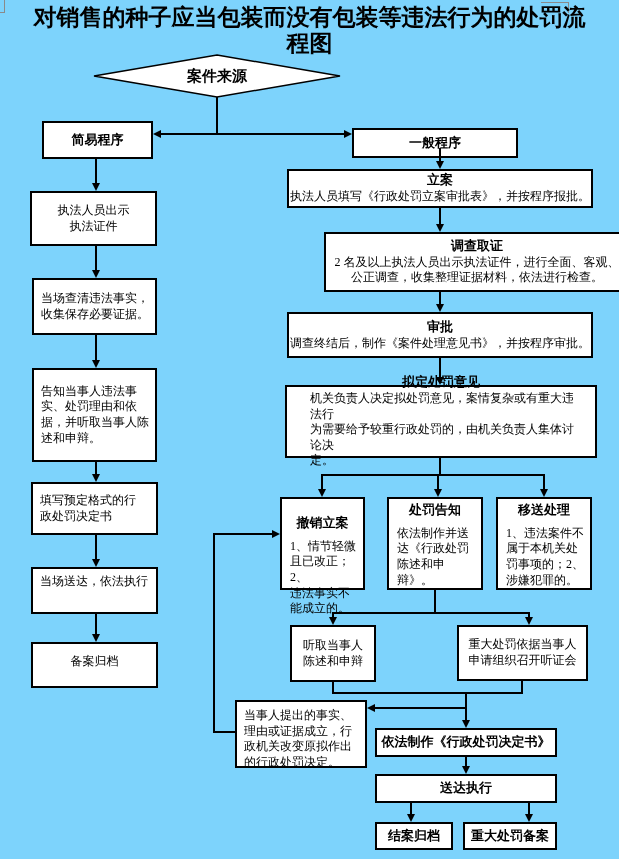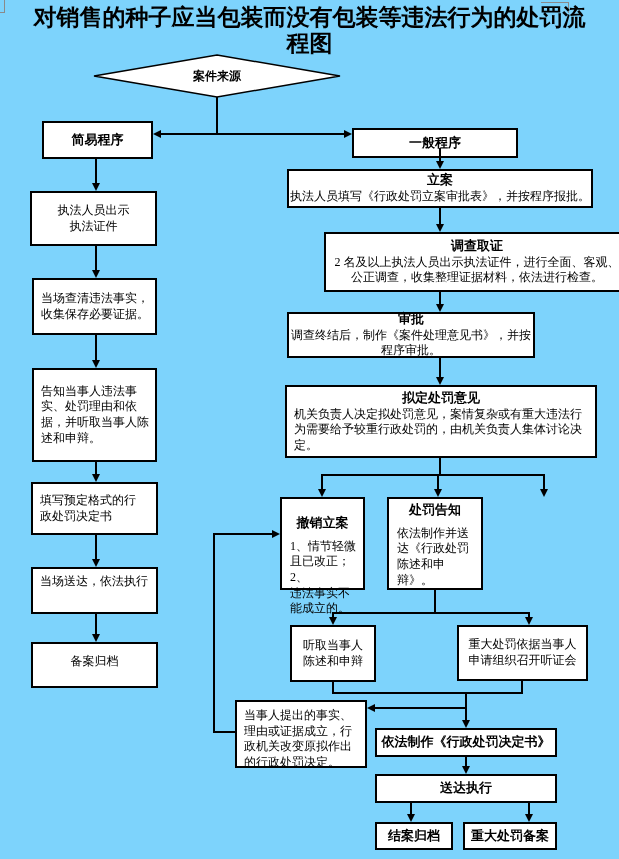--- a/index.html
+++ b/index.html
@@ -23,21 +23,21 @@
   .btitle{font-weight:bold;font-size:13px;width:100%;text-align:center;flex:0 0 auto;}
   .bbody{font-size:12px;white-space:pre-line;width:100%;}
   .bbody.leftt{text-align:left;padding-left:6px;box-sizing:border-box;}
   .gap{margin-top:7px;}
   .vline,.hline{position:absolute;background:#000;}
   .vline{width:2px;}
   .hline{height:2px;}
   .td{position:absolute;width:0;height:0;border-left:4px solid transparent;border-right:4px solid transparent;border-top:8px solid #000;}
   .tl{position:absolute;width:0;height:0;border-top:4px solid transparent;border-bottom:4px solid transparent;border-right:8px solid #000;}
   .tr{position:absolute;width:0;height:0;border-top:4px solid transparent;border-bottom:4px solid transparent;border-left:8px solid #000;}
-  .dlabel{position:absolute;left:92px;top:53px;width:250px;height:46px;display:flex;align-items:center;justify-content:center;font-weight:bold;font-size:12px;}
+  .dlabel{position:absolute;left:92px;top:53px;width:250px;height:46px;display:flex;align-items:center;justify-content:center;font-weight:bold;font-size:15px;}
   svg{position:absolute;}
 </style>
 </head>
 <body>
 
 <div id="canvas">
 
   <div class="mark" style="left:4px;top:0;width:1px;height:13px;"></div>
   <div class="mark" style="left:0;top:12px;width:5px;height:1px;"></div>
   <div class="mark" style="left:541px;top:2px;width:28px;height:1px;"></div>
@@ -89,26 +89,26 @@
     <div class="btitle">立案</div>
     <div class="bbody">执法人员填写《行政处罚立案审批表》，并按程序报批。</div>
   </div>
 
   <div class="fbox" style="left:287px;top:232px;width:306px;height:60px;padding:1px;margin-left:37px;">
     <div class="btitle">调查取证</div>
     <div class="bbody">2 名及以上执法人员出示执法证件，进行全面、客观、
 公正调查，收集整理证据材料，依法进行检查。</div>
   </div>
 
-  <div class="fbox" style="left:287px;top:312px;width:248px;height:46px;padding:1px;">
+  <div class="fbox" style="left:287px;top:312px;width:306px;height:46px;padding:1px;">
     <div class="btitle">审批</div>
     <div class="bbody">调查终结后，制作《案件处理意见书》，并按程序审批。</div>
   </div>
 
-  <div class="fbox" style="left:285px;top:385px;width:312px;height:73px;padding:1px;">
+  <div class="fbox" style="left:285px;top:385px;width:312px;height:73px;padding:17px;">
     <div class="btitle">拟定处罚意见</div>
     <div class="bbody leftt">机关负责人决定拟处罚意见，案情复杂或有重大违法行
 为需要给予较重行政处罚的，由机关负责人集体讨论决
 定。</div>
   </div>
 
   <div class="vline" style="left:439px;top:148px;height:14px;"></div>
   <div class="td" style="left:436px;top:161px;"></div>
   <div class="vline" style="left:439px;top:208px;height:17px;"></div>
   <div class="td" style="left:436px;top:224px;"></div>
@@ -131,20 +131,27 @@
     <div class="bbody leftt gap">1、情节轻微
 且已改正；2、
 违法事实不
 能成立的。</div>
   </div>
   <div class="fbox topal" style="left:387px;top:497px;width:96px;height:93px;padding-top:3px;">
     <div class="btitle">处罚告知</div>
     <div class="bbody leftt gap">依法制作并送
 达《行政处罚
 陈述和申辩》。</div>
+  </div>
+  <div class="fbox topal" style="left:496px;top:497px;width:96px;height:93px;padding-top:3px;">
+    <div class="btitle">移送处理</div>
+    <div class="bbody leftt gap">1、违法案件不
+属于本机关处
+罚事项的；2、
+涉嫌犯罪的。</div>
   </div>
 
   <div class="vline" style="left:434px;top:590px;height:24px;"></div>
   <div class="hline" style="left:332px;top:612px;width:198px;"></div>
   <div class="vline" style="left:332px;top:613px;height:5px;"></div>
   <div class="td" style="left:329px;top:617px;"></div>
   <div class="vline" style="left:528px;top:613px;height:5px;"></div>
   <div class="td" style="left:525px;top:617px;"></div>
 
   <div class="fbox" style="left:290px;top:625px;width:86px;height:57px;">听取当事人

